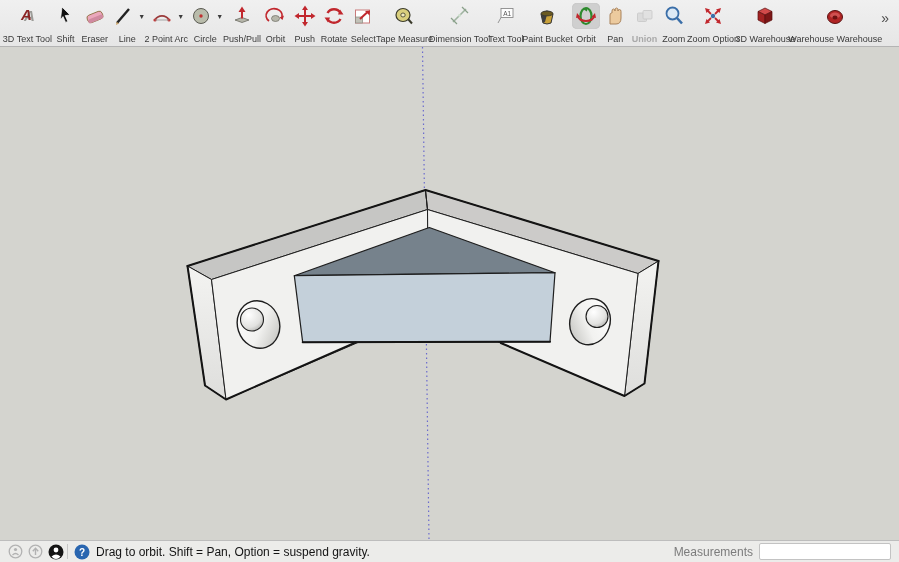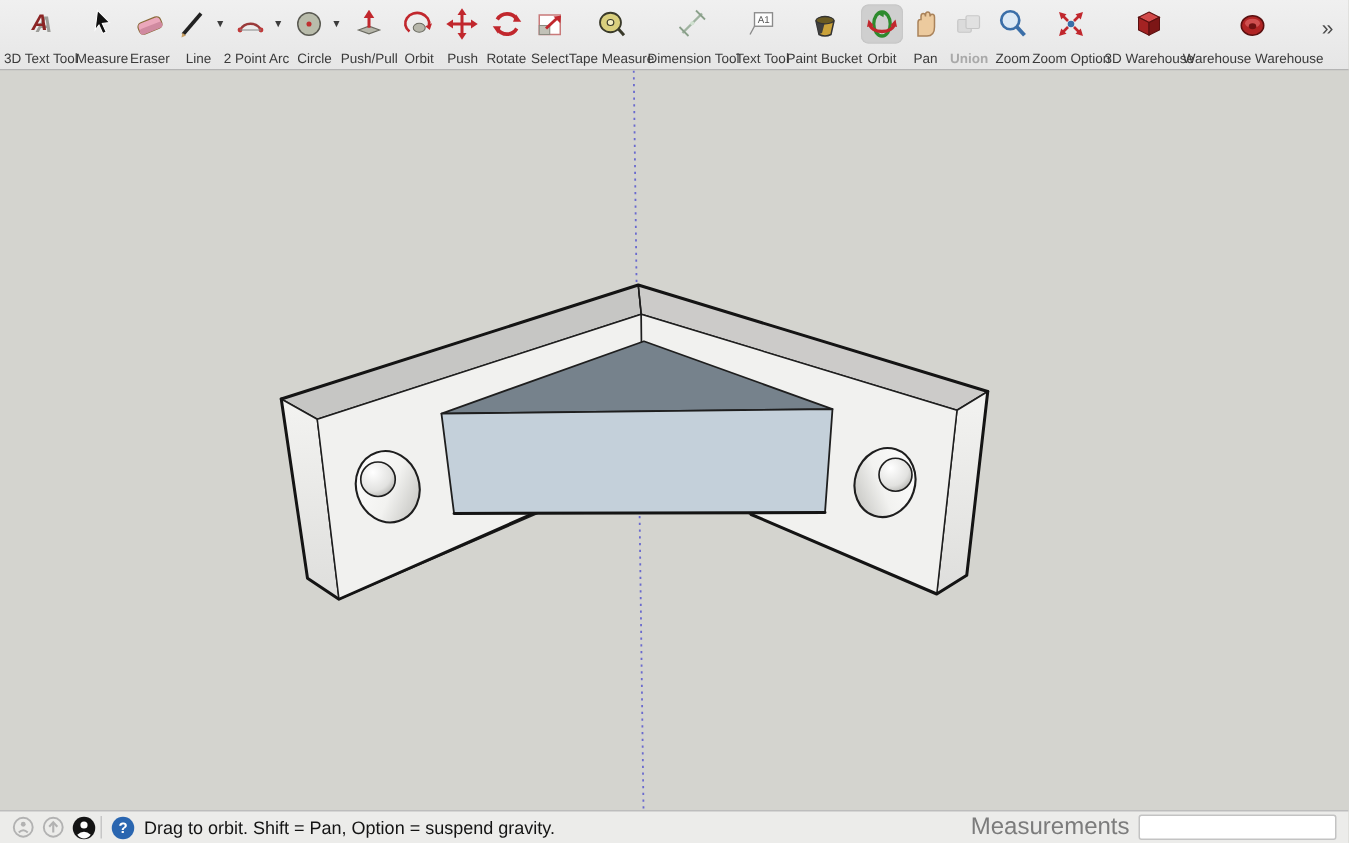--- a/index.html
+++ b/index.html
@@ -29,21 +29,21 @@
   
   .statusbar{
     position:absolute; top:540px; left:0; width:899px; height:22px;
     background:#ececea; border-top:1px solid #bdbdbd;
     display:flex; align-items:center; padding:0 8px; font-size:12px; color:#141414;
   }
   .sb-icons{ display:flex; align-items:center; gap:5px; }
   .sb-divider{ width:1px; height:15px; background:#c6c6c6; margin:0 6px 0 3px; }
   .sb-msg{ margin-left:6px; }
   .sb-right{ margin-left:auto; display:flex; align-items:center; gap:6px; }
-  .sb-meas-label{ font-size:16px; color:#7c7c7c; }
+  .sb-meas-label{ font-size:12px; color:#7c7c7c; }
   .sb-meas-input{ width:132px; height:17px; border:1px solid #c3c3c3; background:#fff; border-radius:2px; font-size:11px; padding:0 3px; font-family:"Liberation Sans",sans-serif; }
   svg text{ font-family:"Liberation Sans",sans-serif; }
 </style>
 </head>
 <body>
 
 <div class="toolbar">
 
   <div class="tool">
     <span class="ticon">
@@ -54,21 +54,21 @@
     </span>
     <span class="tlabel">3D Text Tool</span>
   </div>
 
   <div class="tool">
     <span class="ticon">
       <svg width="22" height="22" viewBox="0 0 22 22">
           <path d="M8,2 L16,10 L11.2,10.6 L13.8,16.4 L11.6,17.4 L9,11.6 L6.4,15 Z" fill="#111" stroke="#fff" stroke-width="0.7"></path>
         </svg>
     </span>
-    <span class="tlabel">Measure</span>
+    <span class="tlabel">Shift</span>
   </div>
 
   <div class="tool">
     <span class="ticon">
       <svg width="22" height="22" viewBox="0 0 22 22">
           <g transform="rotate(-22 11 12)">
             <rect x="3" y="8" width="16" height="8" rx="3" fill="#eba7bb" stroke="#8a6a3a" stroke-width="0.8"></rect>
             <rect x="3" y="12" width="16" height="4" rx="2" fill="#d08aa0" stroke="none"></rect>
           </g>
         </svg>

